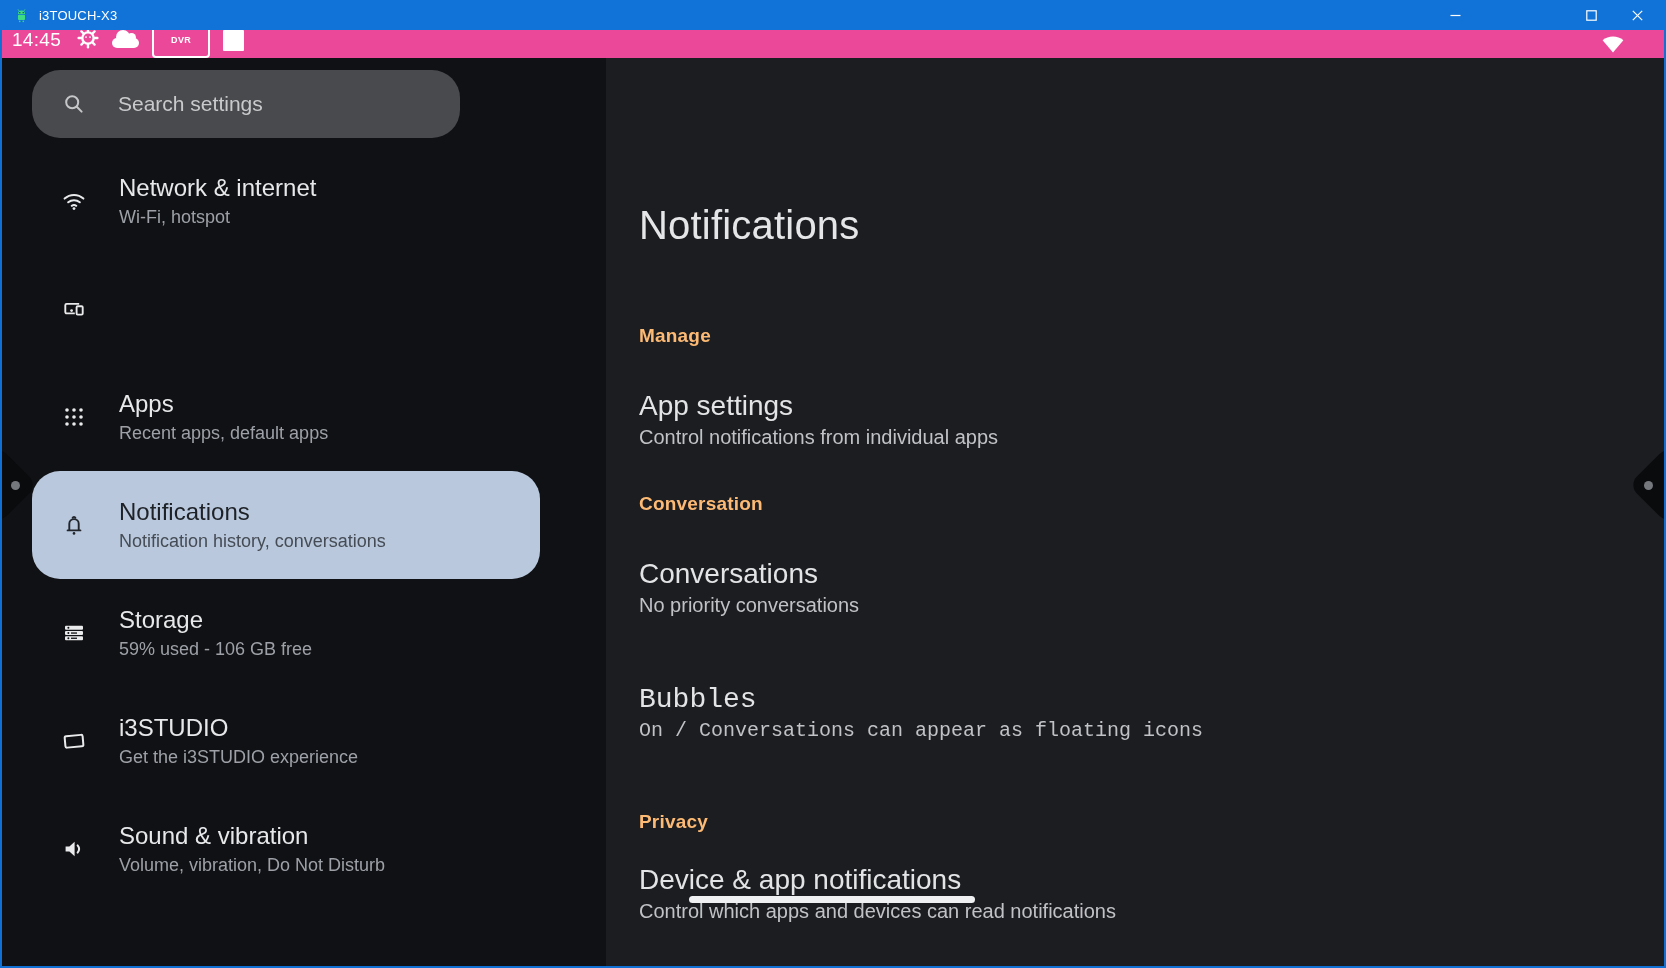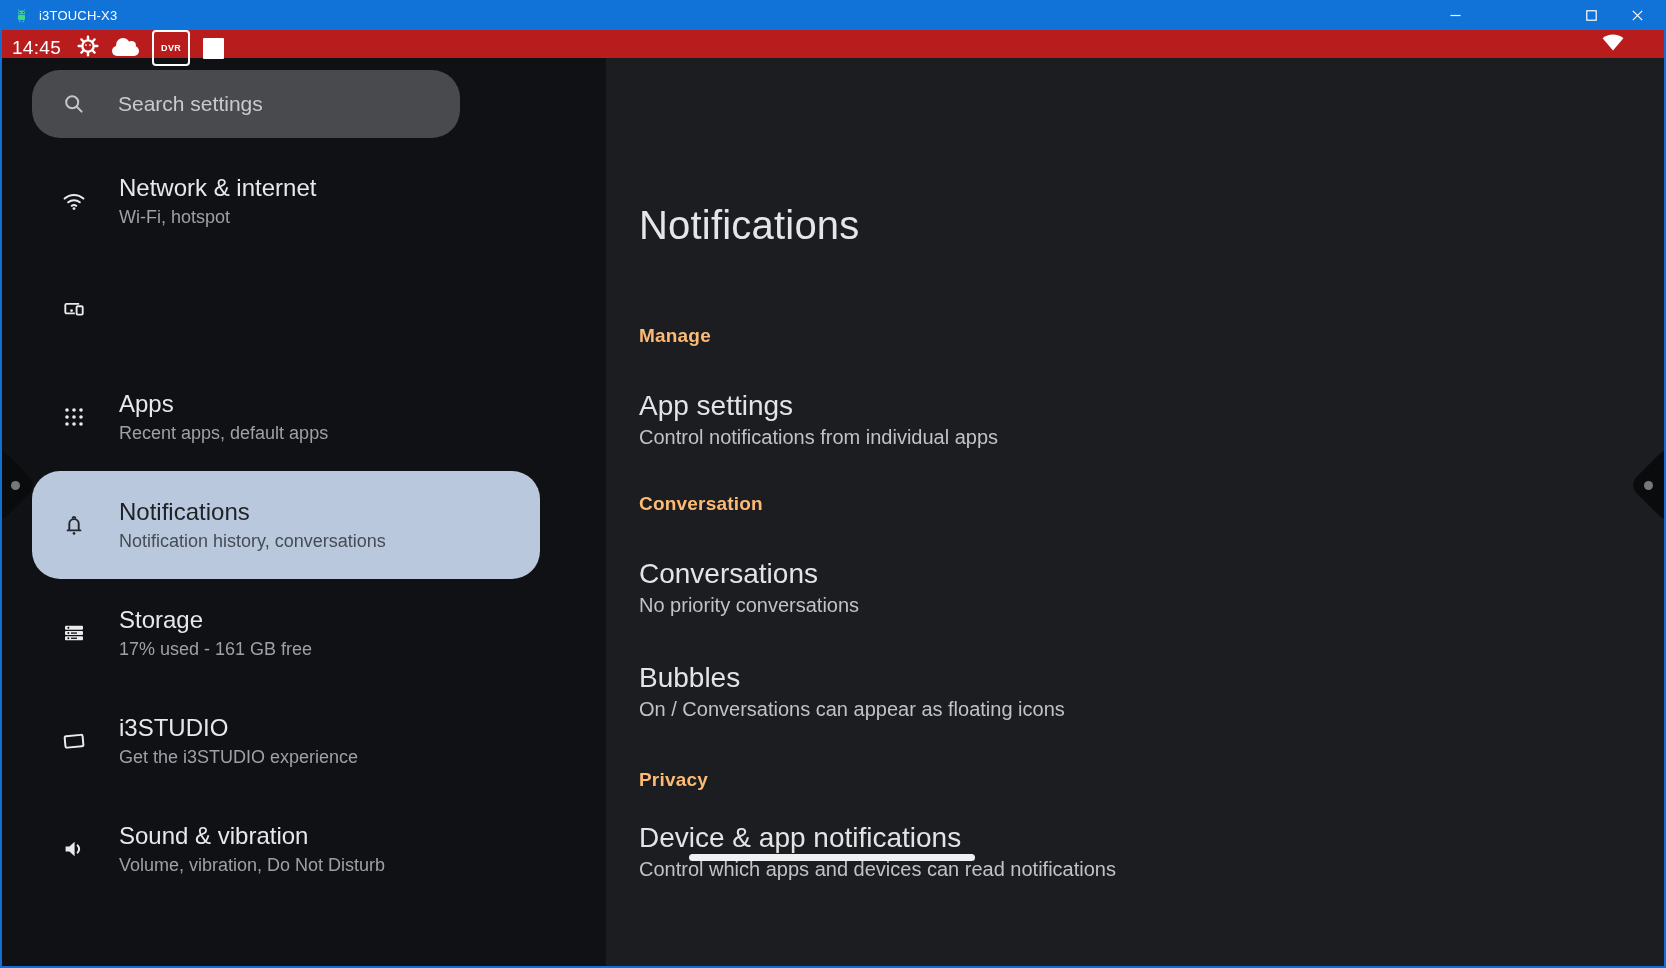--- a/index.html
+++ b/index.html
@@ -11,27 +11,27 @@
   
   .titlebar { height: 30px; background: #1173d8; display: flex; align-items: center; padding-left: 12px; position: relative; z-index: 70; }
   .robot { width: 18px; height: 18px; display: inline-flex; align-items: center; justify-content: center; margin-right: 9px; }
   .titlebar-title { color: #ffffff; font-size: 13px; letter-spacing: .2px; }
   .win-btn { position: absolute; top: 0; width: 46px; height: 30px; display: flex; align-items: center; justify-content: center; }
   .win-btn.min { left: 1432px; }
   .win-btn.max { left: 1568px; }
   .win-btn.close { left: 1614px; }
 
   
-  .statusbar { height: 28px; background: #b91c1c; display: flex; align-items: flex-start; justify-content: space-between; padding: 0 40px 0 12px; position: relative; z-index: 5; }
+  .statusbar { height: 28px; background: #ec4899; display: flex; align-items: flex-end; justify-content: space-between; padding: 0 40px 0 12px; position: relative; z-index: 5; }
   .sb-left { display: flex; align-items: center; gap: 13px; }
   .sb-time { color: #ffffff; font-size: 19px; font-weight: 500; letter-spacing: .3px; margin-right: 3px; }
   .cloud { position: relative; width: 27px; height: 10px; background: #fff; border-radius: 5px; margin-top: 6px; }
   .cloud::before { content:""; position: absolute; width: 14px; height: 14px; background: #fff; border-radius: 50%; top: -8px; left: 4px; }
   .cloud::after { content:""; position: absolute; width: 9px; height: 9px; background: #fff; border-radius: 50%; top: -5px; right: 3px; }
-  .dvr-badge { min-width: 27px; height: 36px; border: 2px solid #fff; border-radius: 4px; color: #fff; font-size: 9px; font-weight: 700; display: flex; align-items: center; justify-content: center; letter-spacing: .4px; padding: 0 7px; }
+  .dvr-badge { min-width: 27px; height: 36px; border: 2px solid #fff; border-radius: 4px; color: #fff; font-size: 9px; font-weight: 700; display: flex; align-items: center; justify-content: center; letter-spacing: .4px; padding: 0 17px; }
   .white-square { width: 21px; height: 21px; background: #fff; border-radius: 1px; }
 
   
   .content { display: flex; height: 908px; overflow: hidden; }
   .sidebar { width: 606px; min-width: 606px; background: #101114; padding-top: 12px; }
   .main { flex: 1; background: #1c1d20; padding-left: 33px; }
 
   
   .search-pill { margin-left: 32px; width: 428px; height: 68px; background: #494a4e; border-radius: 28px; display: flex; align-items: center; padding: 0 24px 0 30px; }
   .search-pill .mag { width: 24px; height: 24px; margin-right: 32px; flex: none; display:flex; }
@@ -47,28 +47,28 @@
   .nav-sub { font-size: 18px; line-height: 24px; color: #9da1a7; margin-top: 2px; }
   .nav-item.selected { background: #b9c8dc; }
   .nav-item.selected .nav-title { color: #1e2227; }
   .nav-item.selected .nav-sub { color: #454c55; }
 
   
   .main h1 { margin-top: 142px; font-size: 40px; line-height: 50px; font-weight: 400; color: #e5e6e8; letter-spacing: .2px; }
   .sec-h { font-size: 19px; line-height: 24px; font-weight: 600; color: #fdba74; letter-spacing: .2px; }
   #h-manage { margin-top: 74px; }
   #h-conversation { margin-top: 42px; }
-  #h-privacy { margin-top: 46px; }
+  #h-privacy { margin-top: 66px; }
   .m-item { display: block; }
   .m-title { font-size: 28px; line-height: 36px; font-weight: 400; color: #e3e4e6; }
   .m-sub { font-size: 20px; line-height: 26px; color: #c0c2c6; }
   #i-appsettings { margin-top: 40px; }
   #i-nothistory { margin-top: 42px; }
   #i-conversations { margin-top: 40px; }
-  #i-bubbles { margin-top: 42px; }
+  #i-bubbles { margin-top: 64px; font-family: Liberation Mono, monospace; }
   #i-device { margin-top: 28px; position: relative; }
   #i-device .underline { position: absolute; left: 50px; top: 34px; width: 286px; height: 7px; border-radius: 3.5px; background: #eef0f2; }
 
   
   .edge-handle { position: absolute; width: 56px; height: 56px; background: #0a0b0d; border-radius: 12px; transform: rotate(45deg); z-index: 20; }
   .edge-handle.left { left: -30px; top: 457px; }
   .edge-handle.right { right: -30px; top: 457px; }
   .edge-dot { position: absolute; width: 9px; height: 9px; border-radius: 50%; background: #75787d; z-index: 21; }
   .edge-dot.left { left: 11px; top: 481px; }
   .edge-dot.right { right: 13px; top: 481px; }
@@ -233,21 +233,21 @@
               <rect x="3" y="15.2" width="18" height="4" rx="1" fill="#e9eaeb"></rect>
               <circle cx="6.4" cy="6.8" r="1" fill="#101114"></circle>
               <circle cx="6.4" cy="12" r="1" fill="#101114"></circle>
               <circle cx="6.4" cy="17.2" r="1" fill="#101114"></circle>
               <rect x="9" y="11.4" width="6" height="1.3" fill="#101114"></rect>
               <rect x="9" y="16.6" width="6" height="1.3" fill="#101114"></rect>
             </svg>
           </span>
           <span class="nav-text">
             <span class="nav-title">Storage</span>
-            <span class="nav-sub">17% used - 161 GB free</span>
+            <span class="nav-sub">59% used - 106 GB free</span>
           </span>
         </div>
 
         <div class="nav-item">
           <span class="nav-icon">
             <svg width="26" height="24" viewBox="0 0 24 24" fill="none" stroke="#e9eaeb" stroke-width="2" style="transform:rotate(-5deg)">
               <rect x="3" y="6.5" width="18" height="11.5" rx="1.6"></rect>
             </svg>
           </span>
           <span class="nav-text">

